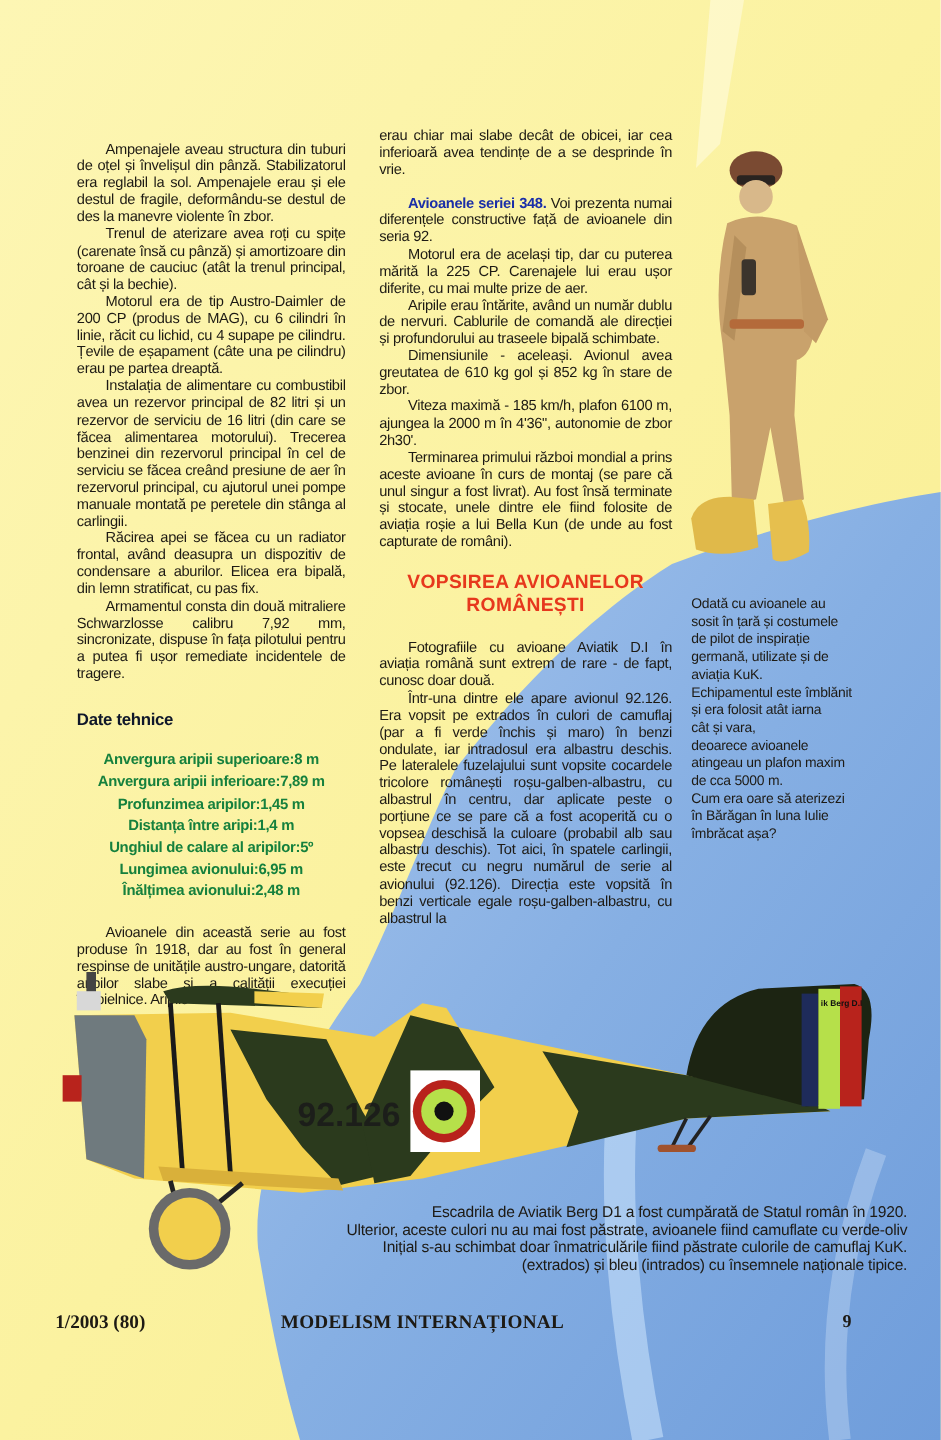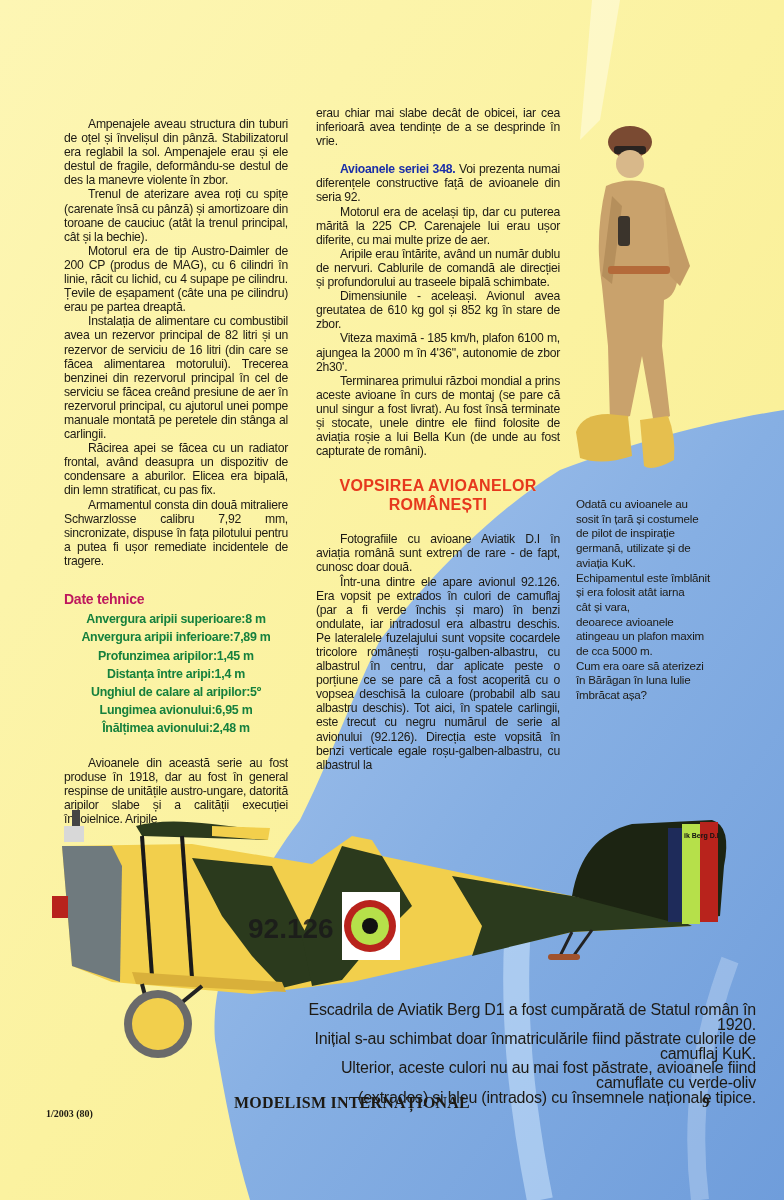--- a/index.html
+++ b/index.html
@@ -11,32 +11,32 @@
   .col p{margin:0;text-indent:24px;}
   .col p.noind{text-indent:0;}
   .col .gap{height:14px;}
   #col-left{left:64px;top:117px;width:224px;}
   #col-mid{left:316px;top:106px;width:244px;}
   .subhead{color:#1a2ea8;font-weight:bold;}
   .section-title{color:#e6381c;font-weight:bold;font-size:16px;line-height:19px;
        text-align:center;letter-spacing:0.3px;margin:0 0 18px 0;
        text-shadow:0 0 1px #ffe3a0;font-family:"Liberation Sans",sans-serif;}
   .specs{margin-top:0;}
-  .specs h3{margin:0 0 4px 0;color:#be185d;font-size:14px;font-weight:bold;}
+  .specs h3{margin:0 0 18px 0;color:#0f172a;font-size:14px;font-weight:bold;}
   .spec-row{display:flex;justify-content:center;color:#15803d;
        font-size:12.4px;line-height:18.2px;font-weight:bold;}
   .spec-row span:first-child{font-weight:bold;}
   #side-caption{position:absolute;right:18px;top:497px;width:190px;z-index:2;
        text-align:left;font-size:11.6px;line-height:14.7px;color:#1d1a14;
        letter-spacing:-0.2px;}
   #plane-caption{position:absolute;right:28px;top:1003px;width:470px;z-index:3;
-       text-align:right;font-size:16px;line-height:14.6px;color:#1d1a14;letter-spacing:-0.2px;}
+       text-align:right;font-size:13px;line-height:14.6px;color:#1d1a14;letter-spacing:-0.2px;}
   #footer{position:absolute;left:0;top:1094px;width:784px;height:24px;z-index:3;
        font-family:"Liberation Serif",serif;font-weight:bold;}
-  #footer .issue{position:absolute;left:46px;top:14px;font-size:10px;}
+  #footer .issue{position:absolute;left:46px;top:0;font-size:16px;}
   #footer .mag{position:absolute;left:234px;top:0;font-size:16px;letter-spacing:0.2px;}
   #footer .pg{position:absolute;left:702px;top:0;font-size:15px;}
   #pilot{position:absolute;left:572px;top:116px;z-index:1;}
   #plane{position:absolute;left:52px;top:806px;z-index:2;}
 </style>
 </head>
 <body>
 
 <svg id="bg" viewBox="0 0 784 1200" xmlns="http://www.w3.org/2000/svg">
   <defs>
@@ -190,22 +190,22 @@
   <circle cx="106" cy="218" r="34" fill="#6a6a6a"></circle>
   <circle cx="106" cy="218" r="26" fill="#f2cf4c"></circle>
 
   <line x1="520" y1="126" x2="508" y2="150" stroke="#222" stroke-width="3"></line>
   <line x1="540" y1="124" x2="520" y2="152" stroke="#222" stroke-width="3"></line>
   <rect x="496" y="148" width="32" height="6" rx="3" fill="#a0522d"></rect>
 </svg>
 
 <div id="plane-caption">
   <div>Escadrila de Aviatik Berg D1 a fost cumpărată de Statul român în 1920.</div>
+  <div>Ulterior, aceste culori nu au mai fost păstrate, avioanele fiind camuflate cu verde-oliv</div>
   <div>Inițial s-au schimbat doar înmatriculările fiind păstrate culorile de camuflaj KuK.</div>
-  <div>Ulterior, aceste culori nu au mai fost păstrate, avioanele fiind camuflate cu verde-oliv</div>
   <div>(extrados) și bleu (intrados) cu însemnele naționale tipice.</div>
 </div>
 
 <div id="footer">
   <span class="issue">1/2003 (80)</span>
   <span class="mag">MODELISM INTERNAȚIONAL</span>
   <span class="pg">9</span>
 </div>
 
 </body></html>

